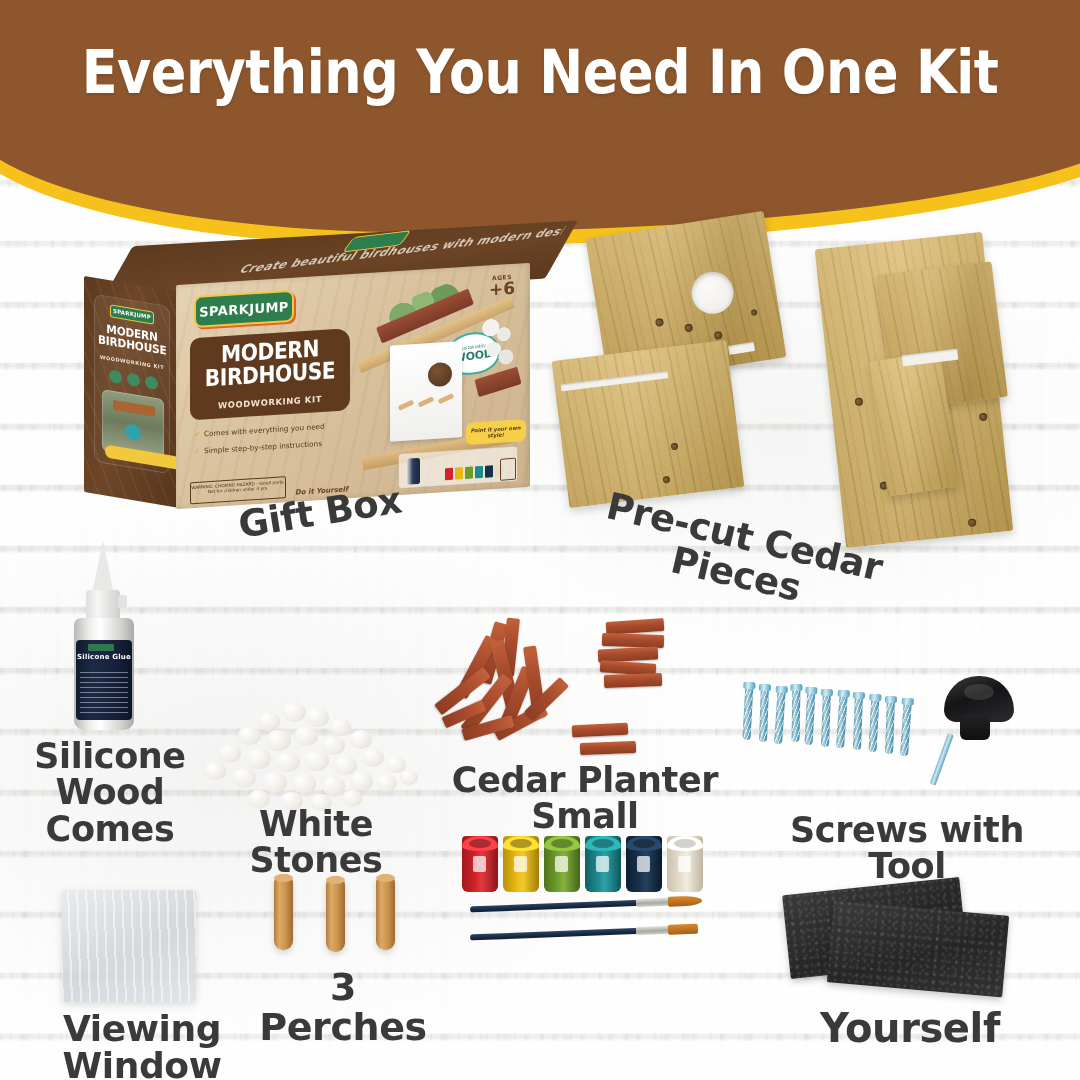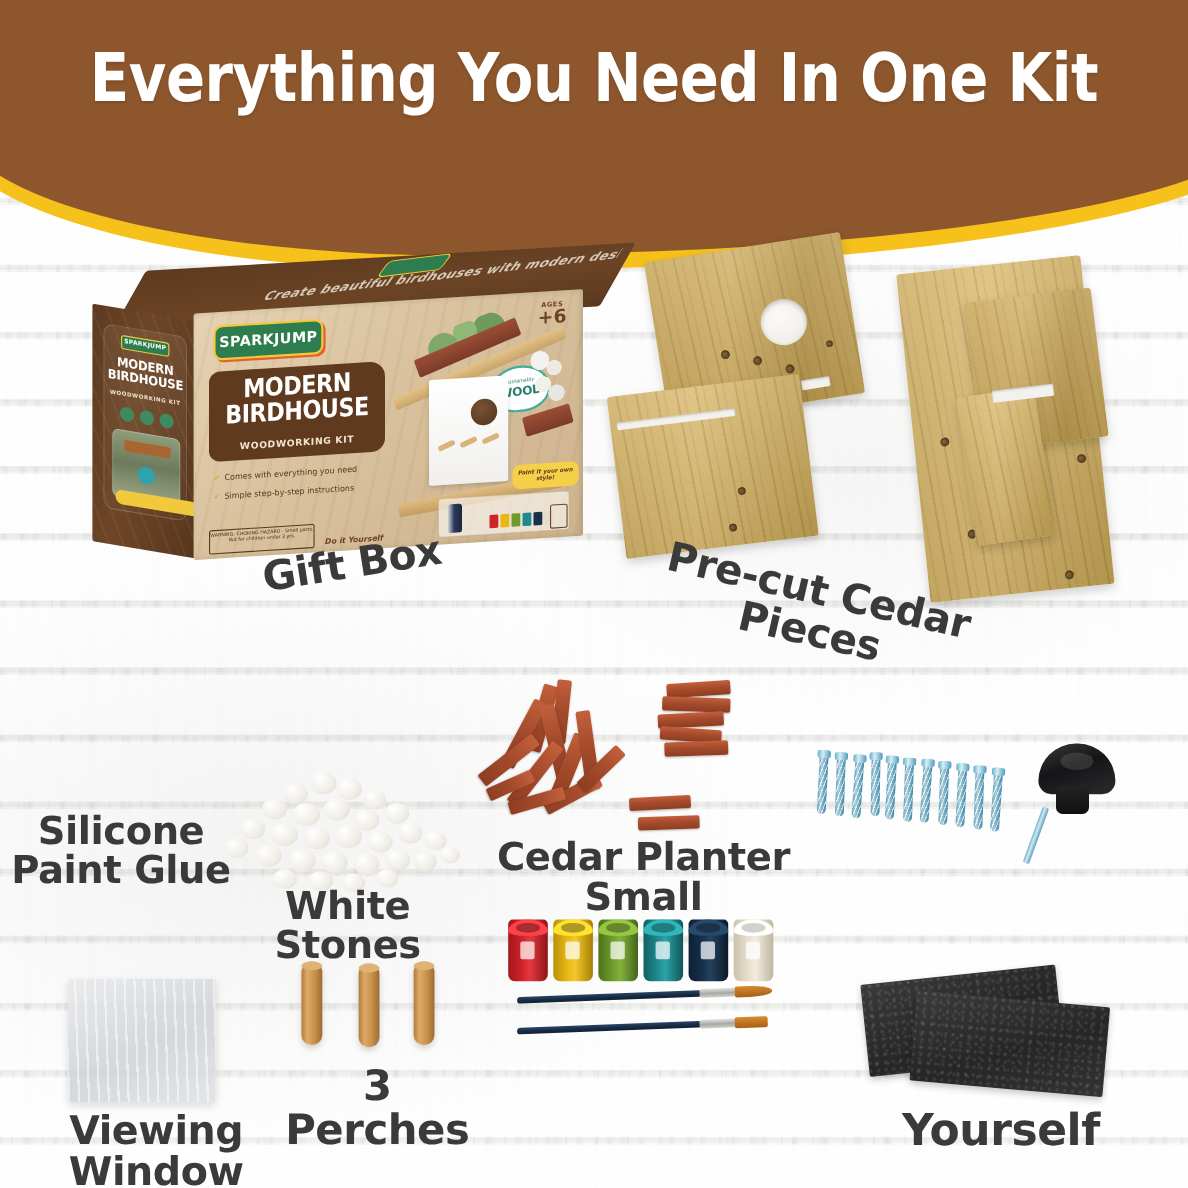--- a/index.html
+++ b/index.html
@@ -586,22 +586,33 @@
 
     <div class="wood-piece wtone-a" style="left:884px; top:268px; width:116px; height:136px; transform:rotate(-7deg);"></div>
 
     <div class="wood-piece wtone-b" style="left:878px; top:356px; width:72px; height:136px; transform:rotate(-8deg);"></div>
 
     <div class="slot" style="left:902px; top:352px; width:56px; height:11px; transform:rotate(-7deg); z-index:4;"></div>
   </div>
 
   <div class="cap" style="left:540px; top:518px; width:400px; font-size:37px; transform:rotate(13deg);">Pre-cut Cedar Pieces</div>
 
+  <div class="glue">
+    <div class="glue-tip"></div>
+    <div class="glue-cap"></div>
+    <div class="glue-body">
+      <div class="glue-label">
+        <div class="gl-brand"></div>
+        <div class="gl-name">Silicone Glue</div>
+        <div class="gl-lines"></div>
+      </div>
+    </div>
+  </div>
   <div class="cap" style="left:10px; top:738px; width:200px; font-size:35px;">Silicone
-Paint Glue</div>
+Wood Comes</div>
 
   <div class="stones">
     <i style="left:86px;  top:2px;  width:24px; height:20px;"></i>
     <i style="left:62px;  top:12px; width:22px; height:19px;"></i>
     <i style="left:110px; top:8px;  width:23px; height:19px;"></i>
     <i style="left:134px; top:18px; width:21px; height:18px;"></i>
     <i style="left:42px;  top:26px; width:23px; height:19px;"></i>
     <i style="left:70px;  top:30px; width:25px; height:21px;"></i>
     <i style="left:98px;  top:26px; width:24px; height:20px;"></i>
     <i style="left:126px; top:36px; width:23px; height:19px;"></i>
@@ -665,20 +676,22 @@
     <div class="screw" style="left:110px; top:14px; transform:rotate(2deg);"></div>
     <div class="screw" style="left:126px; top:16px; transform:rotate(3deg);"></div>
     <div class="screw" style="left:142px; top:18px; transform:rotate(2deg);"></div>
     <div class="screw" style="left:158px; top:20px; transform:rotate(4deg);"></div>
   </div>
   <div class="tool">
     <div class="tool-handle"></div>
     <div class="tool-neck"></div>
     <div class="tool-shaft"></div>
   </div>
+  <div class="cap" style="left:790px; top:812px; width:234px; font-size:35px;">Screws with
+Tool</div>
 
   <div class="paints">
     <div class="pot" style="background:linear-gradient(90deg,#a3181d,#cf2229 35%,#e23a40 55%,#8e1318);">
       <div class="rim" style="background:#e23a40"></div>
       <div class="inner"></div>
       <div class="tab"></div>
     </div>
     <div class="pot" style="background:linear-gradient(90deg,#b8900a,#e8b714 35%,#f4c92c 55%,#a37e06);">
       <div class="rim" style="background:#f4c92c"></div>
       <div class="inner"></div>

